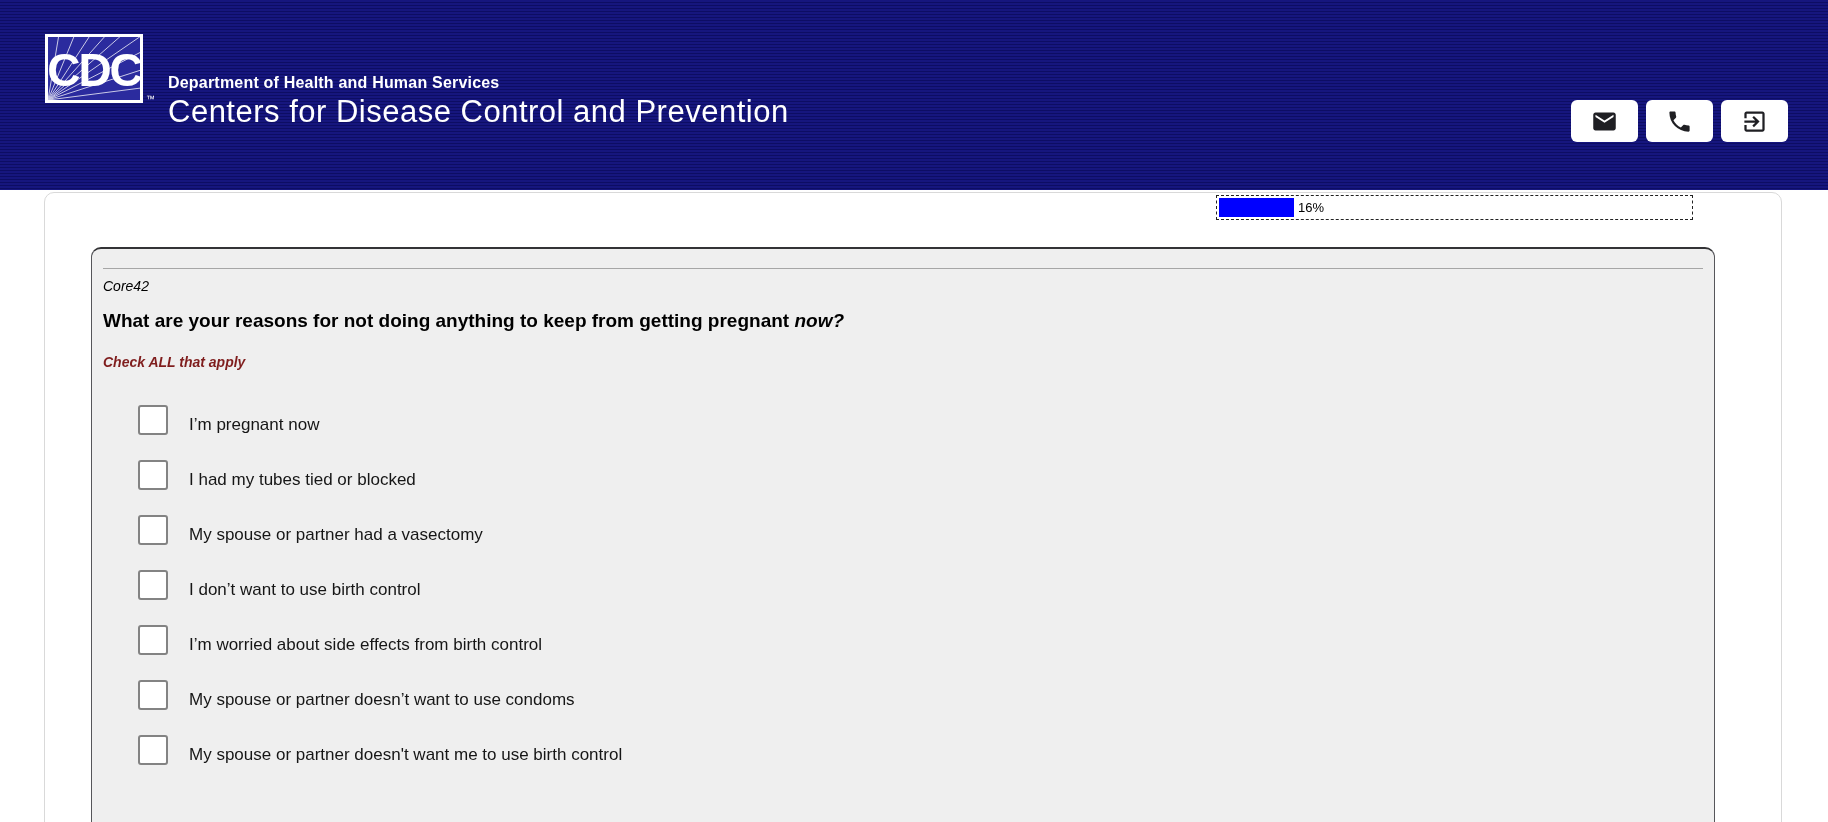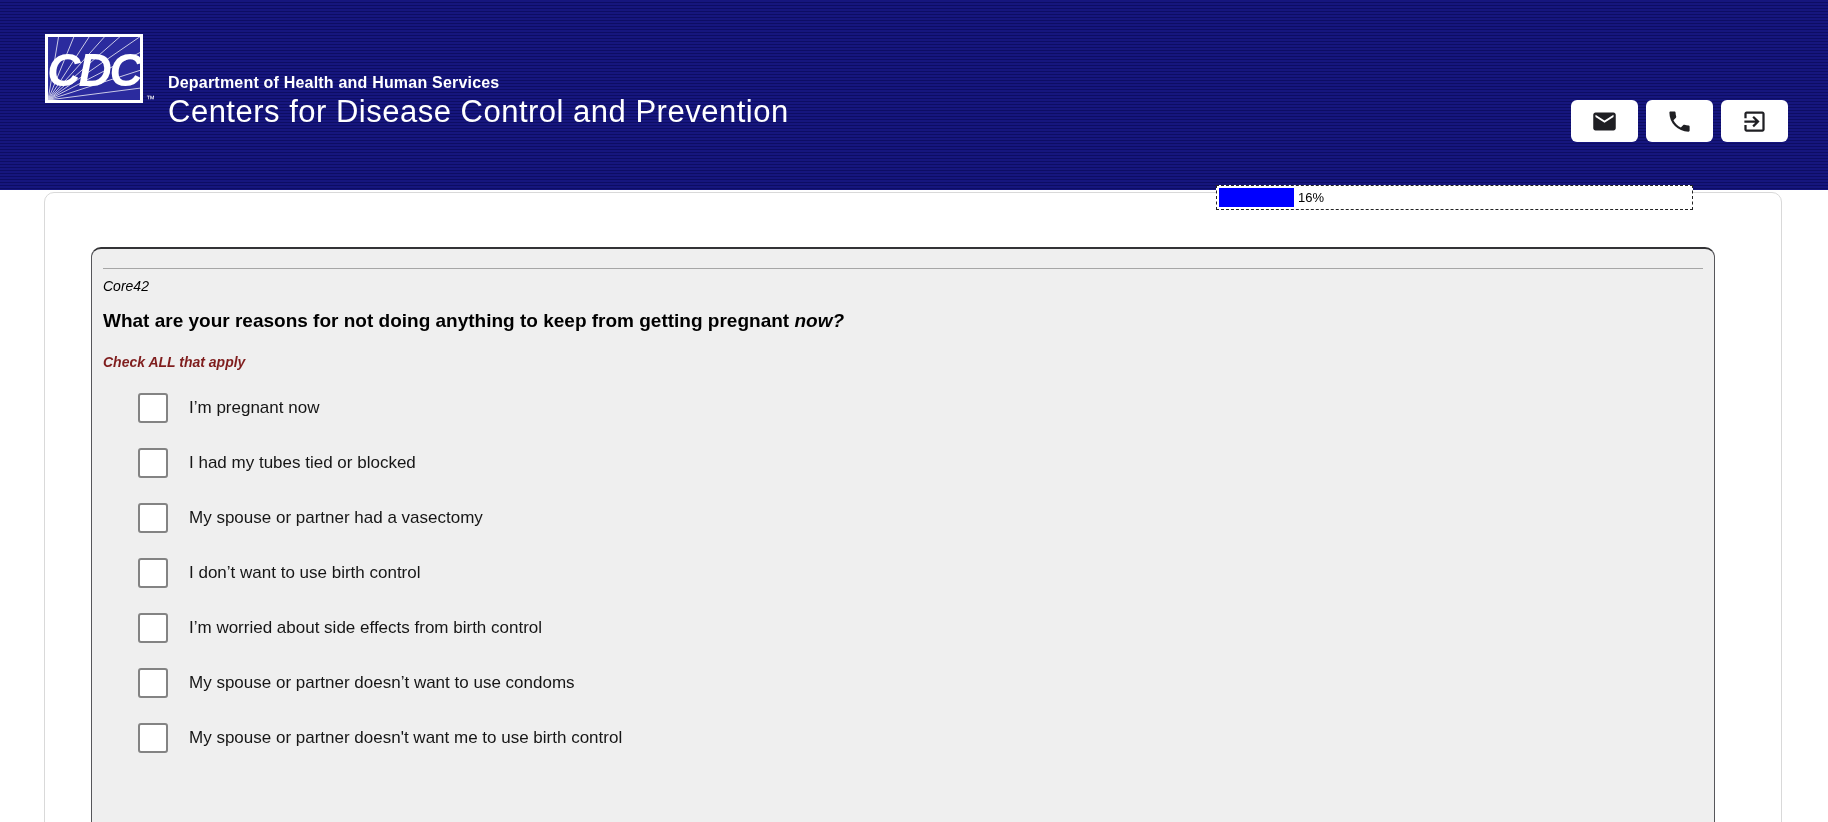--- a/index.html
+++ b/index.html
@@ -4,21 +4,21 @@
 <style>
   * { margin: 0; padding: 0; box-sizing: border-box; }
   html, body { width: 1828px; height: 822px; overflow: hidden; background: #ffffff; }
   body { font-family: "Liberation Sans", sans-serif; position: relative; }
 
   
   .header {
     position: absolute; left: 0; top: 0; width: 1828px; height: 190px;
     background: repeating-linear-gradient(to bottom, #16167e 0px, #16167e 2px, #0d0d64 2px, #0d0d64 3px);
   }
-  .logo-wrap { position: absolute; left: 45px; top: 34px; display: flex; align-items: flex-start; font-style: italic; }
+  .logo-wrap { position: absolute; left: 45px; top: 34px; display: flex; align-items: flex-start; }
   .cdc-logo { width: 98px; height: 69px; display: block; }
   .logo-tm { position: absolute; left: 146px; top: 94px; color: #ffffff; font-size: 9px; }
   .header-text { position: absolute; left: 168px; top: 38px; color: #ffffff; }
   .dept-line { font-size: 16px; font-weight: bold; letter-spacing: 0.2px; margin-top: 36px; }
   .org-line  { font-family: Liberation Sans, sans-serif; font-size: 31px; font-weight: 400; margin-top: 2px; letter-spacing: 0.5px; }
 
   .header-buttons { position: absolute; top: 100px; left: 1571px; display: flex; gap: 8px; }
   .hbtn {
     width: 67px; height: 42px; background: #ffffff; border: none; border-radius: 6px;
     display: flex; align-items: center; justify-content: center; cursor: pointer;
@@ -26,41 +26,41 @@
   .hbtn svg { width: 27px; height: 27px; fill: #1f1f23; }
 
   
   .main-panel {
     position: absolute; left: 44px; top: 192px; width: 1738px; height: 660px;
     background: #ffffff; border: 1px solid #d9d9d9; border-radius: 10px 10px 0 0;
   }
 
   
   .progress-box {
-    position: absolute; left: 1216px; top: 185px; width: 477px; height: 25px;
+    position: absolute; left: 1216px; top: 195px; width: 477px; height: 25px;
     background: #ffffff; border: 1px dashed #222222;
     display: flex; align-items: center; padding: 2px;
   }
   .progress-fill { height: 19px; background: #0000ff; }
   .progress-label { font-size: 13px; color: #000000; margin-left: 4px; line-height: 1; }
 
   
   .question-card {
     position: absolute; left: 91px; top: 247px; width: 1624px; height: 620px;
     background: #efefef; border: 1px solid #56565a; border-top: 2px solid #333336;
     border-radius: 10px; padding: 0 11px;
   }
   .card-rule { margin-top: 19px; height: 1px; background: #a6a6a6; }
   .question-id { margin-top: 9px; font-size: 14px; font-weight: normal; font-style: italic; color: #000000; }
   .question-text { margin-top: 16px; font-size: 19px; font-weight: bold; color: #000000; }
   .question-text .emph { font-style: italic; }
   .instruction { margin-top: 22px; font-size: 14px; font-weight: bold; font-style: italic; color: #7f1d1d; }
 
   .options-list { margin-top: 10px; }
-  .option-row { height: 55px; display: flex; align-items: center; }
+  .option-row { height: 55px; display: flex; align-items: flex-end; }
   .checkbox {
     width: 30px; height: 30px; margin-left: 35px; flex: 0 0 auto;
     background: #ffffff; border: 2px solid #838383; border-radius: 3px; cursor: pointer;
   }
   .option-label { margin-left: 21px; font-size: 17px; color: #161616; cursor: default; }
 </style>
 </head>
 <body>
 
 <div class="header">

